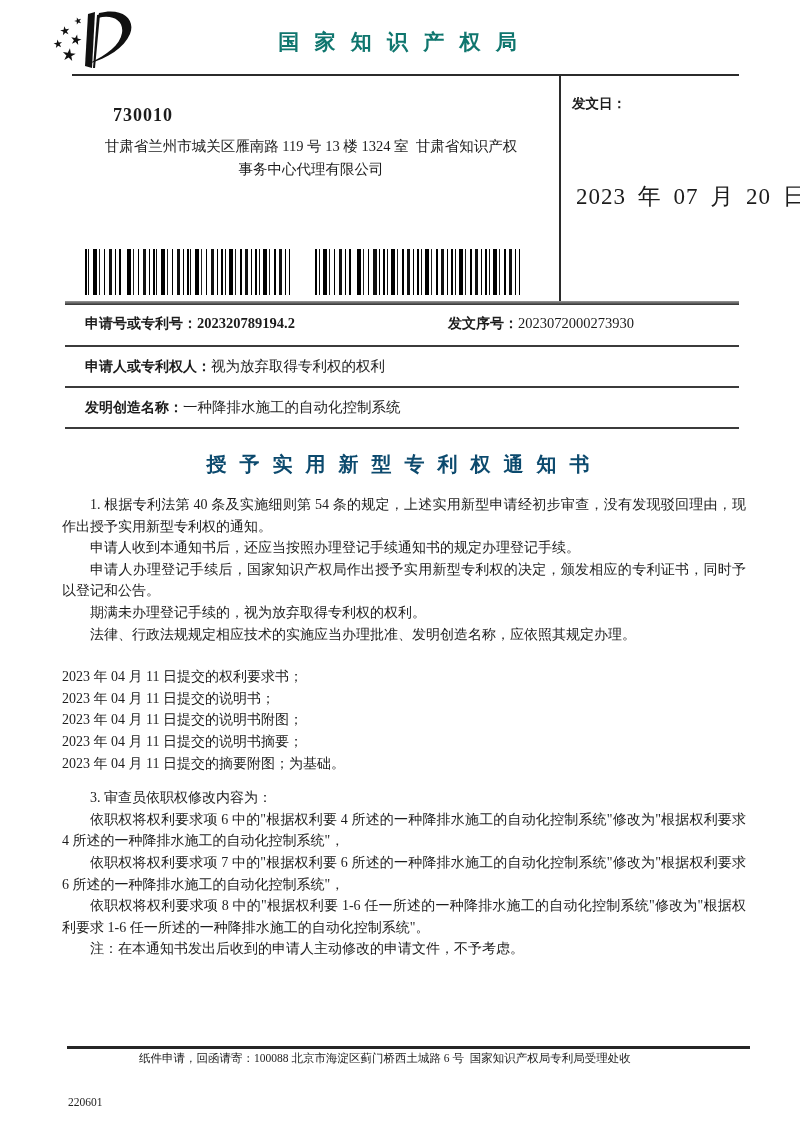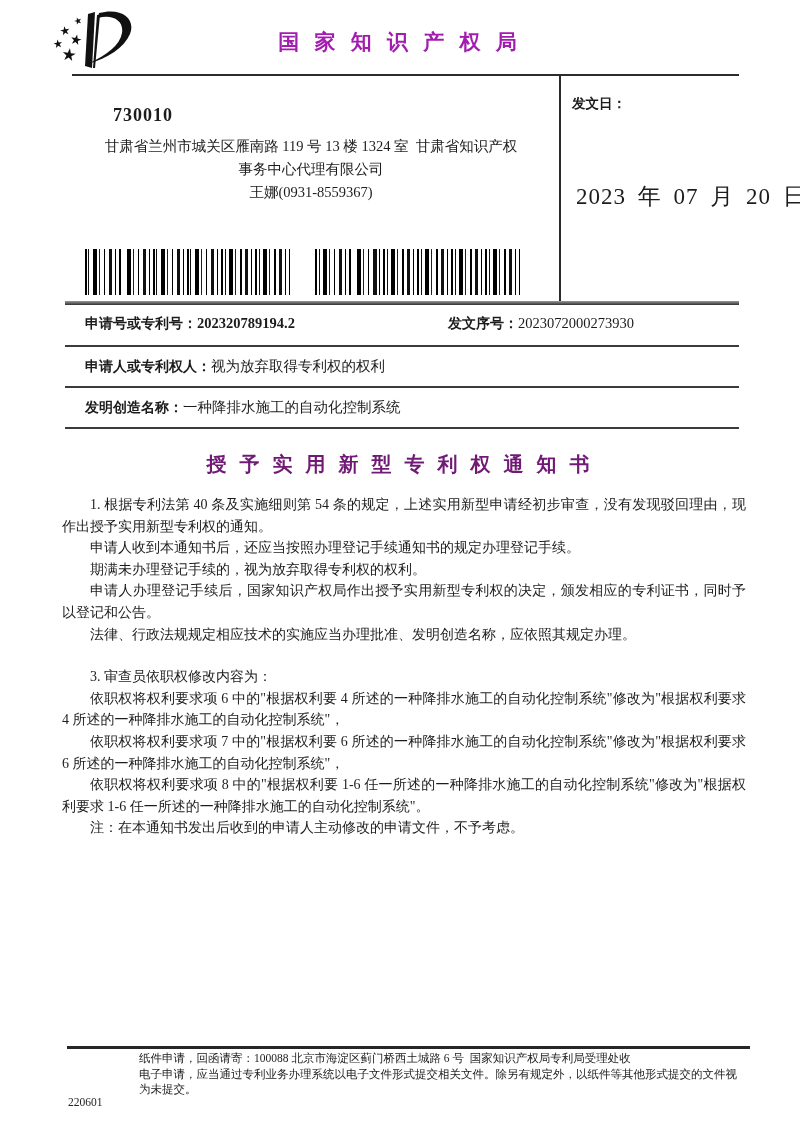--- a/index.html
+++ b/index.html
@@ -12,21 +12,21 @@
     color:#1c1c1c;
     overflow:hidden;
   }
   .abs{position:absolute;}
   
   .agency-title{
     top:28px;left:0;width:100%;
     text-align:center;
     font-size:21px;font-weight:bold;
     letter-spacing:5px;
-    color:#a21caf;
+    color:#0f766e;
   }
   .header-rule{top:74px;left:72px;width:667px;height:2px;background:#2b2b2b;}
   
   .recipient{top:104px;left:75px;width:472px;line-height:23px;font-size:14.5px;}
   .postal{display:block;margin:0 0 8px 38px;font-size:18px;font-weight:bold;letter-spacing:1px;}
   .addr{display:block;text-align:center;white-space:pre-wrap;}
   
   .date-divider{left:559px;top:75px;width:2px;height:230px;background:#2b2b2b;}
   .date-label{left:572px;top:95px;font-size:13.5px;font-weight:bold;}
   .date-value{left:576px;top:181px;font-size:23px;letter-spacing:1px;word-spacing:5px;white-space:nowrap;}
@@ -49,21 +49,21 @@
   .row-line{left:65px;width:674px;height:2px;background:#3b3b3b;}
   .rl1{top:345px;} .rl2{top:386px;} .rl3{top:427px;}
   .field{font-size:14.5px;white-space:nowrap;}
   .flabel{font-family:"Liberation Sans","DejaVu Sans",sans-serif;font-weight:bold;font-size:14px;}
   .fr1{top:315px;left:85px;} .fr1b{top:315px;left:448px;}
   .fr2{top:357px;left:85px;} .fr3{top:398px;left:85px;}
   .bold-val{font-weight:bold;}
   
   .notice-title{
     top:451px;left:0;width:100%;text-align:center;
-    font-size:20px;font-weight:bold;letter-spacing:4px;color:#701a75;
+    font-size:20px;font-weight:bold;letter-spacing:4px;color:#0c4a6e;
   }
   
   .body-text{
     top:494px;left:62px;width:684px;
     font-size:14px;line-height:21.6px;
     text-align:justify;
   }
   .body-text p{margin:0;}
   .indent{text-indent:2em;}
   .sec2{margin-top:21px;}
@@ -99,21 +99,20 @@
     </g>
   </svg>
 
   <div class="abs agency-title">国 家 知 识 产 权 局</div>
   <div class="abs header-rule"></div>
 
   <div class="abs recipient">
     <span class="postal">730010</span>
     <span class="addr">甘肃省兰州市城关区雁南路 119 号 13 楼 1324 室  甘肃省知识产权</span>
     <span class="addr">事务中心代理有限公司</span>
-    <span class="addr">王娜(0931-8559367)</span>
   </div>
 
   <div class="abs date-divider"></div>
   <div class="abs date-label">发文日：</div>
   <div class="abs date-value">2023 年 07 月 20 日</div>
 
   <div class="abs barcode bc1"></div>
   <div class="abs barcode bc2"></div>
 
   <div class="abs thick-bar"></div>
@@ -135,38 +134,44 @@
     <span class="flabel">发明创造名称：</span><span>一种降排水施工的自动化控制系统</span>
   </div>
   <div class="abs row-line rl3"></div>
 
   <div class="abs notice-title">授 予 实 用 新 型 专 利 权 通 知 书</div>
 
   <div class="abs body-text">
     <div>
         <p class="indent">1. 根据专利法第 40 条及实施细则第 54 条的规定，上述实用新型申请经初步审查，没有发现驳回理由，现作出授予实用新型专利权的通知。</p>
         <p class="indent">申请人收到本通知书后，还应当按照办理登记手续通知书的规定办理登记手续。</p>
+        <p class="indent">申请人办理登记手续后，国家知识产权局作出授予实用新型专利权的决定，颁发相应的专利证书，同时予以登记和公告。</p>
         <p class="indent">期满未办理登记手续的，视为放弃取得专利权的权利。</p>
-        <p class="indent">申请人办理登记手续后，国家知识产权局作出授予实用新型专利权的决定，颁发相应的专利证书，同时予以登记和公告。</p>
         <p class="indent">法律、行政法规规定相应技术的实施应当办理批准、发明创造名称，应依照其规定办理。</p>
       </div>
     <div class="sec2">
+      <div>
+          <p>2023 年 04 月 11 日提交的权利要求书；</p>
+          <p>2023 年 04 月 11 日提交的说明书；</p>
+          <p>2023 年 04 月 11 日提交的说明书附图；</p>
+          <p>2023 年 04 月 11 日提交的说明书摘要；</p>
+          <p>2023 年 04 月 11 日提交的摘要附图；为基础。</p>
+        </div>
     </div>
     <div class="sec3">
         <p class="indent">3. 审查员依职权修改内容为：</p>
         <p class="indent">依职权将权利要求项 6 中的"根据权利要 4 所述的一种降排水施工的自动化控制系统"修改为"根据权利要求 4 所述的一种降排水施工的自动化控制系统"，</p>
         <p class="indent">依职权将权利要求项 7 中的"根据权利要 6 所述的一种降排水施工的自动化控制系统"修改为"根据权利要求 6 所述的一种降排水施工的自动化控制系统"，</p>
         <p class="indent">依职权将权利要求项 8 中的"根据权利要 1-6 任一所述的一种降排水施工的自动化控制系统"修改为"根据权利要求 1-6 任一所述的一种降排水施工的自动化控制系统"。</p>
         <p class="indent">注：在本通知书发出后收到的申请人主动修改的申请文件，不予考虑。</p>
       </div>
   </div>
 
   <div class="abs footer-rule"></div>
   <div class="abs footer fcodes">
     <span>220601</span>
     <span>2022.10</span>
   </div>
   <div class="abs footer fnotes">
     <p>纸件申请，回函请寄：100088 北京市海淀区蓟门桥西土城路 6 号  国家知识产权局专利局受理处收</p>
-    <p>电子申请，应当通过专利业务办理系统以电子文件形式提交相关文件。除另有规定外，以纸件等其他形式提交的文件视为未提交。</p>
   </div>
 
 </div>
 
 </body></html>

